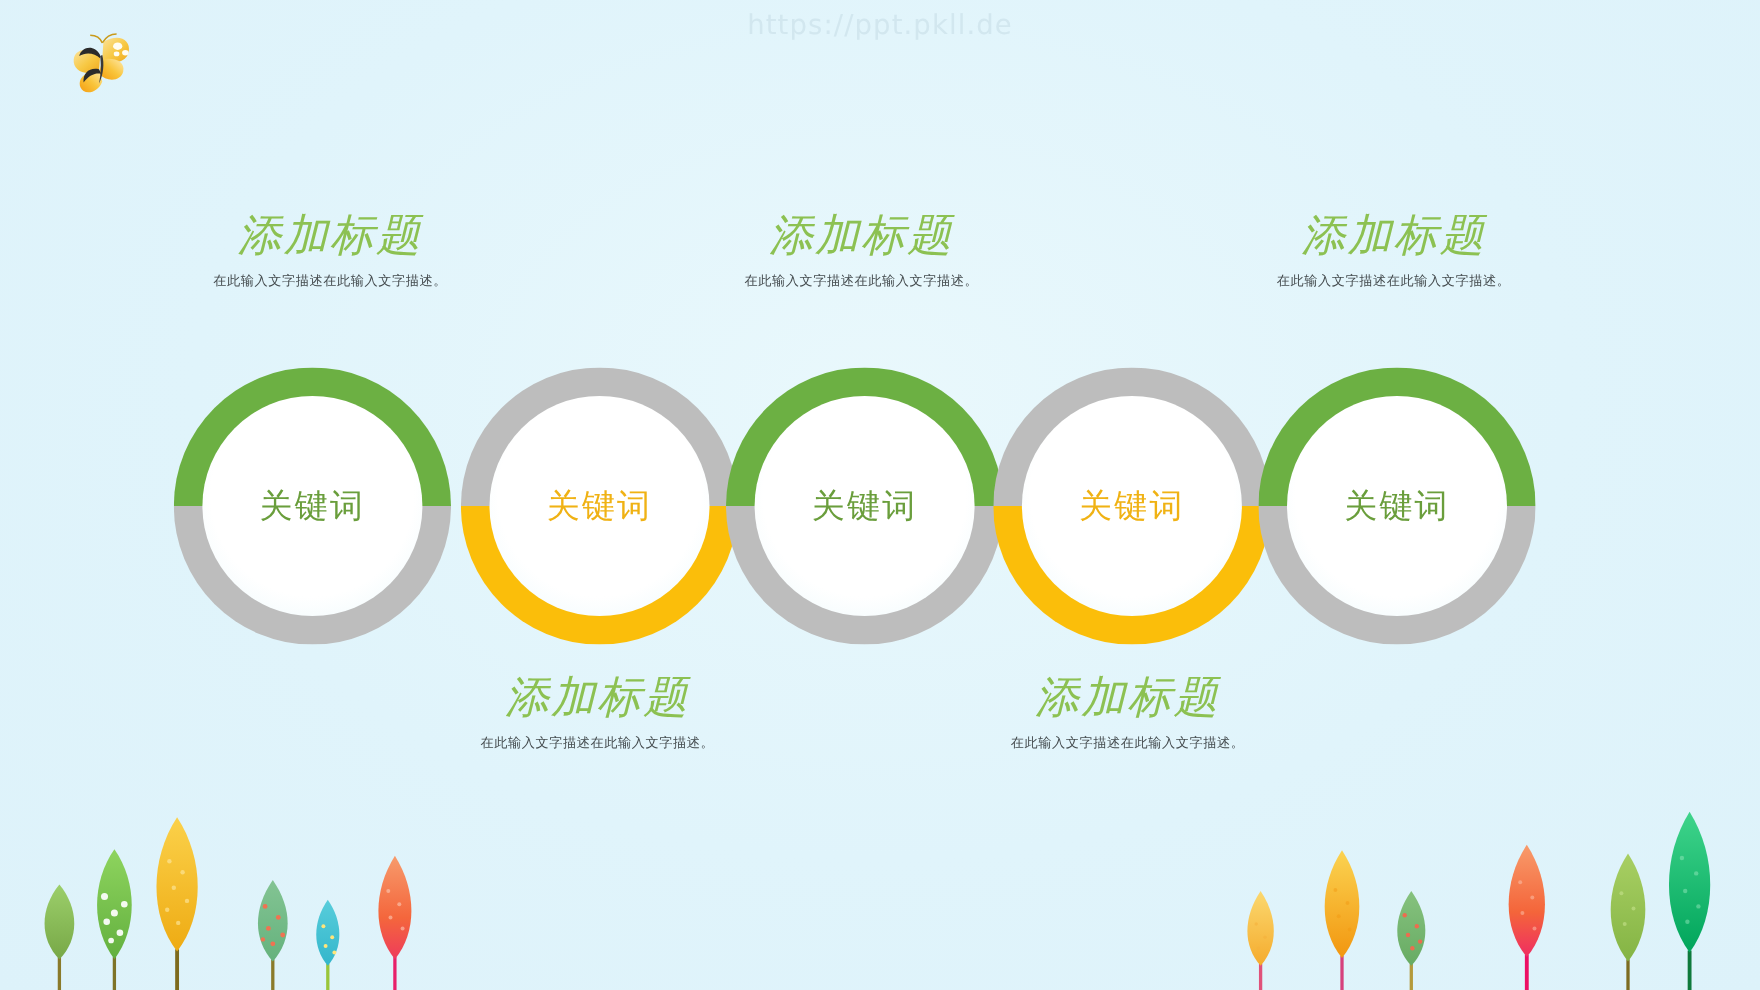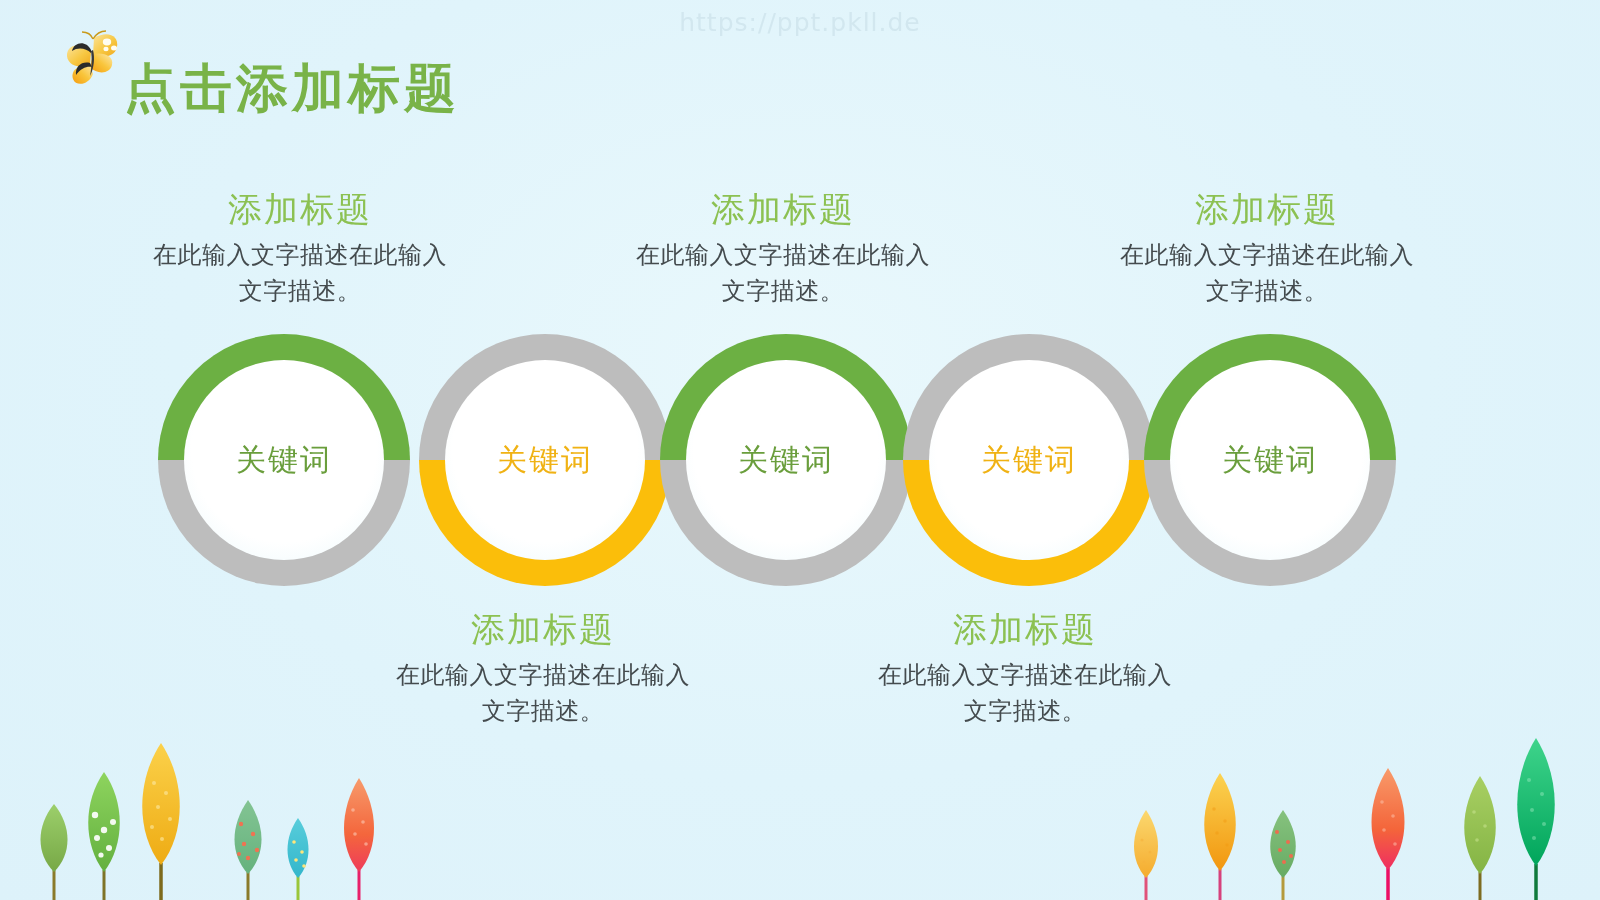--- a/index.html
+++ b/index.html
@@ -127,30 +127,31 @@
   .kw-gold  { color: #f0b214; }
 
   
   .caption {
     position: absolute;
     width: 300px;
     text-align: center;
   }
   .caption .cap-title {
     font-family: "Liberation Serif", "DejaVu Serif", serif;
-    font-size: 34px;
+    font-size: 40px;
     color: #8cc152;
     letter-spacing: 2px;
     line-height: 1.2;
     margin-bottom: 8px;
     white-space: nowrap;
+    font-style: italic;
   }
   .caption .cap-desc {
-    font-family: Liberation Mono, monospace;
-    font-size: 24px;
+    font-family: Liberation Serif, serif;
+    font-size: 12px;
     color: #444b4e;
     line-height: 1.5;
     letter-spacing: 0.5px;
   }
 
   
   .plants {
     position: absolute;
     left: 0;
     bottom: 0;
@@ -193,21 +194,20 @@
         <ellipse cx="43" cy="12" rx="4.2" ry="3.4" fill="#fffdf2"></ellipse>
         <ellipse cx="50" cy="18" rx="3" ry="2.5" fill="#fffdf2"></ellipse>
         <ellipse cx="42" cy="19" rx="2.6" ry="2.2" fill="#fffdf2"></ellipse>
         <path d="M27 20 C22 10 10 12 8 21 C14 17 22 18 27 23 Z" fill="#2b2b2b"></path>
         <path d="M26 33 C18 31 11 36 12 45 C17 38 23 36 28 37 Z" fill="#2b2b2b"></path>
         <path d="M29 20 C31 28 30 38 26 46 C28 36 28 28 27 21 Z" fill="#3a3a3a"></path>
         <path d="M29 9 C32 4 37 1 42 1" stroke="#c99a1a" stroke-width="1.4" fill="none"></path>
         <path d="M29 9 C27 4 23 2 18 2" stroke="#c99a1a" stroke-width="1.4" fill="none"></path>
       </svg>
     </div>
-    <div class="slide-title">点击添加标题</div>
   </div>
 
   <div class="caption" style="left:150px; top:190px;">
     <div class="cap-title">添加标题</div>
     <div class="cap-desc">在此输入文字描述在此输入文字描述。</div>
   </div>
   <div class="caption" style="left:633px; top:190px;">
     <div class="cap-title">添加标题</div>
     <div class="cap-desc">在此输入文字描述在此输入文字描述。</div>
   </div>

